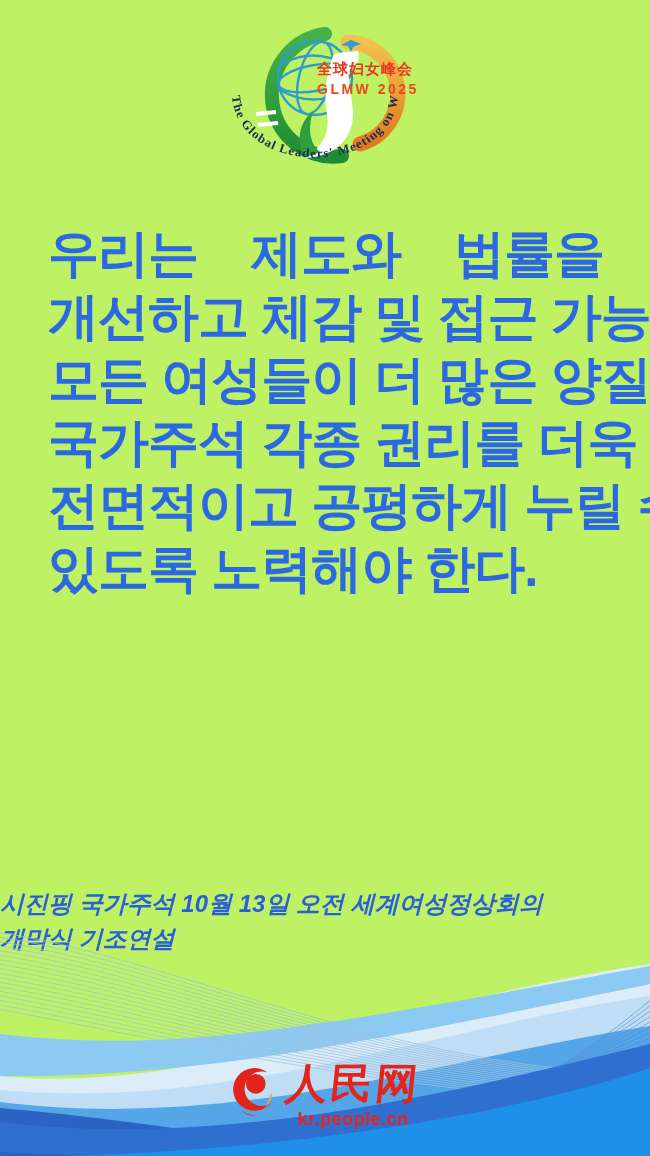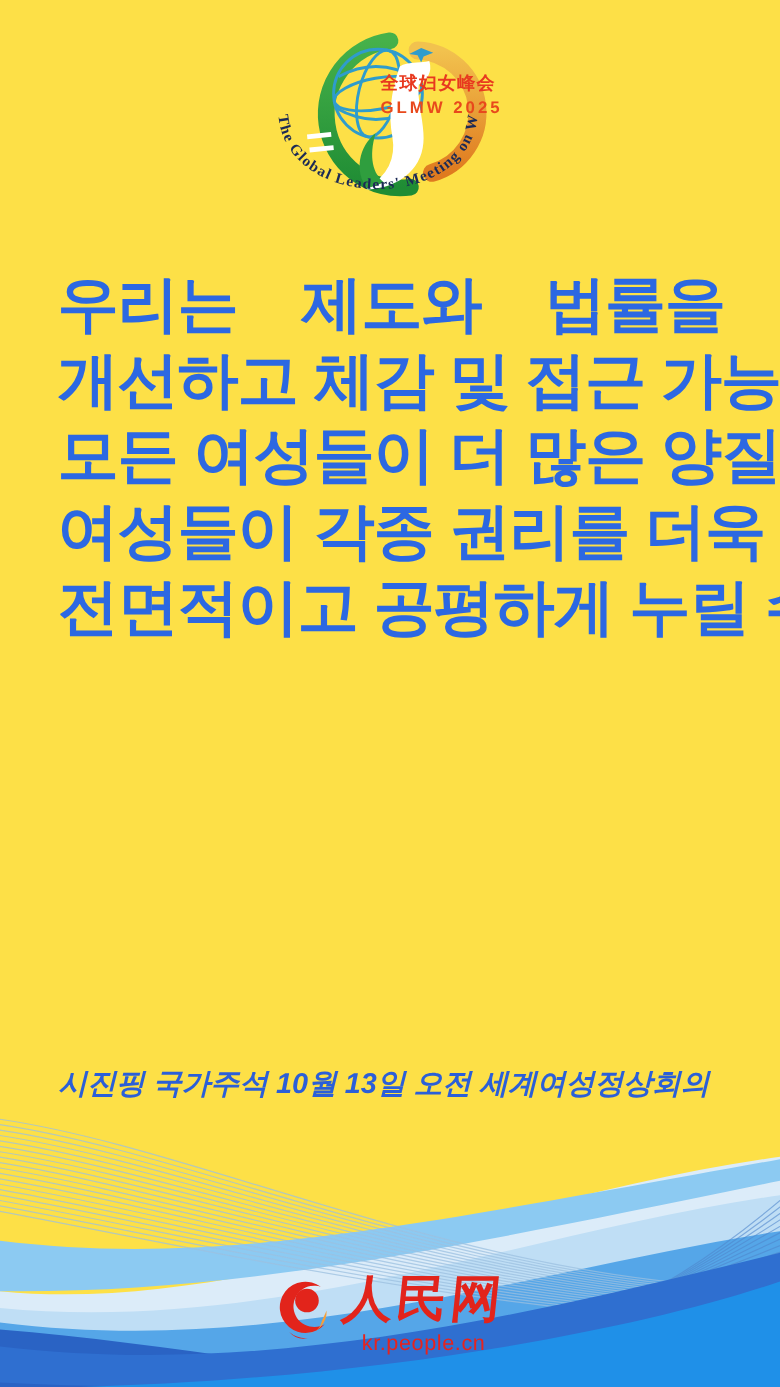--- a/index.html
+++ b/index.html
@@ -1,20 +1,20 @@
 <!DOCTYPE html>
 <html><head>
 <meta charset="utf-8">
 <style>
   html,body{margin:0;padding:0;background:#ffffff;}
   .page{
     position:relative;
     width:650px;height:1156px;
     margin:0 auto;
-    background:#fde047;
+    background:#bef264;
     overflow:hidden;
     font-family:"Liberation Sans","DejaVu Sans",sans-serif;
   }
   
   .emblem-wrap{
     position:absolute;left:50%;top:26px;transform:translateX(-50%);
     width:230px;height:152px;
   }
   
   .quote{
@@ -29,21 +29,21 @@
     text-align:justify;
     text-align-last:justify;
     white-space:nowrap;
   }
   .quote-line:last-child{
     text-align-last:left;
   }
   
   .attribution{
     position:absolute;left:0;top:886px;width:640px;
-    text-align:center;
+    text-align:left;
     color:#2b5fd8;
     font-style:italic;
     font-weight:700;
     font-size:24px;
     line-height:35px;
   }
   
   .footer-art{
     position:absolute;left:0;bottom:0;width:650px;height:230px;
   }
@@ -61,21 +61,21 @@
     font-weight:700;
     letter-spacing:3px;
     font-family:"Liberation Serif","DejaVu Serif",serif;
     transform:skewX(-6deg);
     white-space:nowrap;
   }
   .brand-site{
     color:#e6231e;
     font-size:18px;
     line-height:22px;
-    font-weight:400;
+    font-weight:700;
     letter-spacing:.5px;
     margin-top:2px;
   }
 </style>
 </head>
 <body>
 
 <div class="page">
 
   <div class="emblem-wrap">
@@ -125,26 +125,28 @@
       <text font-size="12.5" font-weight="bold" fill="#1c2a55" font-family="'Liberation Serif',serif" letter-spacing="1">
         <textPath href="#arcText" startOffset="0" textLength="262" lengthAdjust="spacingAndGlyphs">The Global Leaders' Meeting on Women</textPath>
       </text>
     </svg>
   </div>
 
   <div class="quote">
     <div class="quote-line">우리는 제도와 법률을</div>
     <div class="quote-line">개선하고 체감 및 접근 가능한</div>
     <div class="quote-line">모든 여성들이 더 많은 양질의</div>
-    <div class="quote-line">여성들이 각종 권리를 더욱</div>
+    <div class="quote-line">국가주석 각종 권리를 더욱</div>
     <div class="quote-line">전면적이고 공평하게 누릴 수</div>
+    <div class="quote-line">있도록 노력해야 한다.</div>
   </div>
 
   <div class="attribution">
     <div>시진핑 국가주석 10월 13일 오전 세계여성정상회의</div>
+    <div>개막식 기조연설</div>
   </div>
 
   <svg class="footer-art" viewBox="0 0 650 230" preserveAspectRatio="none">
 
     <path d="M0,150 C200,170 420,70 650,38 L650,230 L0,230 Z" fill="#dcecf9"></path>
     <path d="M0,164 C230,186 440,100 650,70 L650,230 L0,230 Z" fill="#bfdef5"></path>
     <path d="M0,108 C180,130 340,96 650,40 L650,58 C360,118 190,152 0,150 Z" fill="#8ccaf2"></path>
     <path d="M0,176 C240,206 450,130 650,100 L650,230 L0,230 Z" fill="#55a6e8"></path>
 
     <g id="fan1" stroke="#9cc0e0" stroke-width="1" fill="none" opacity="0.75">

